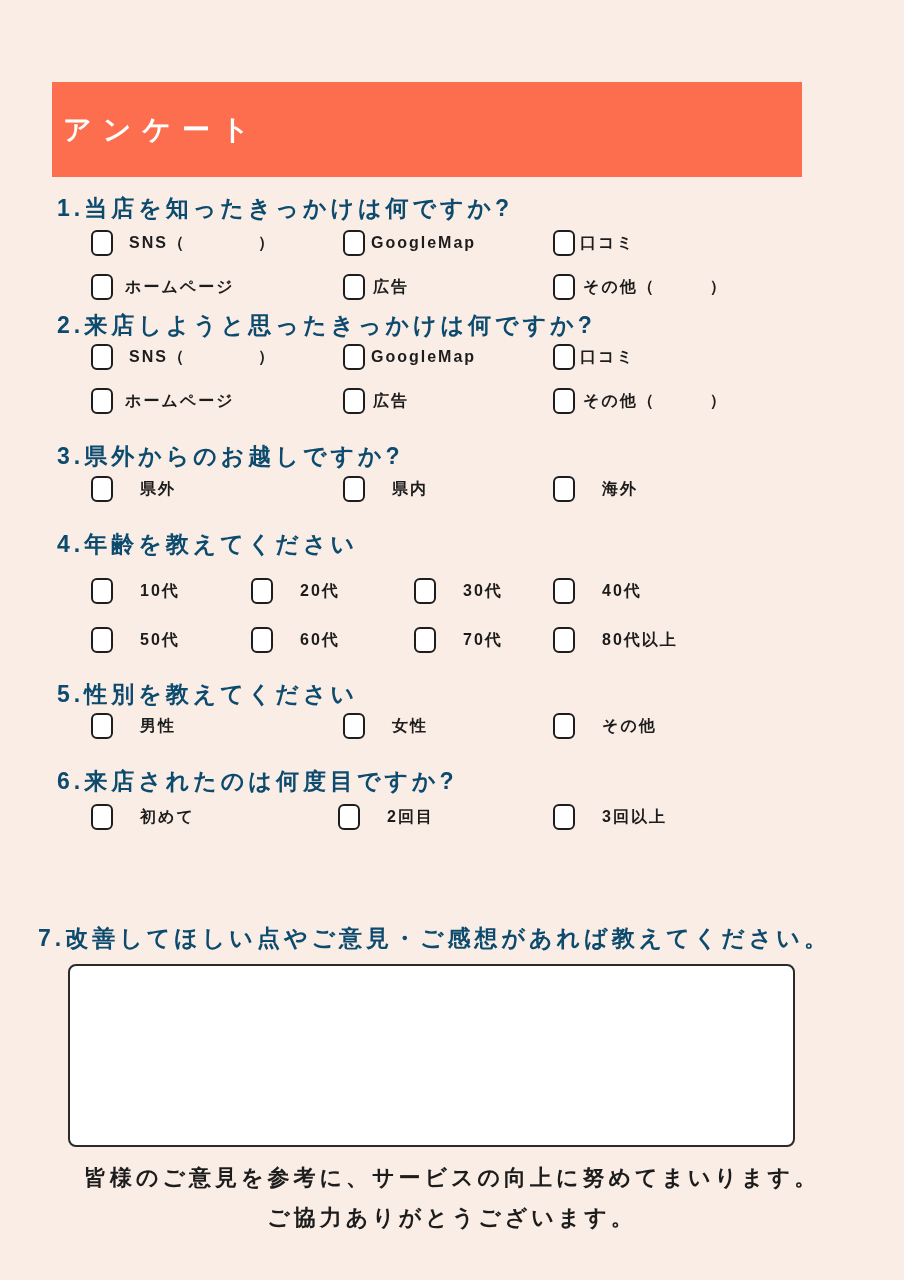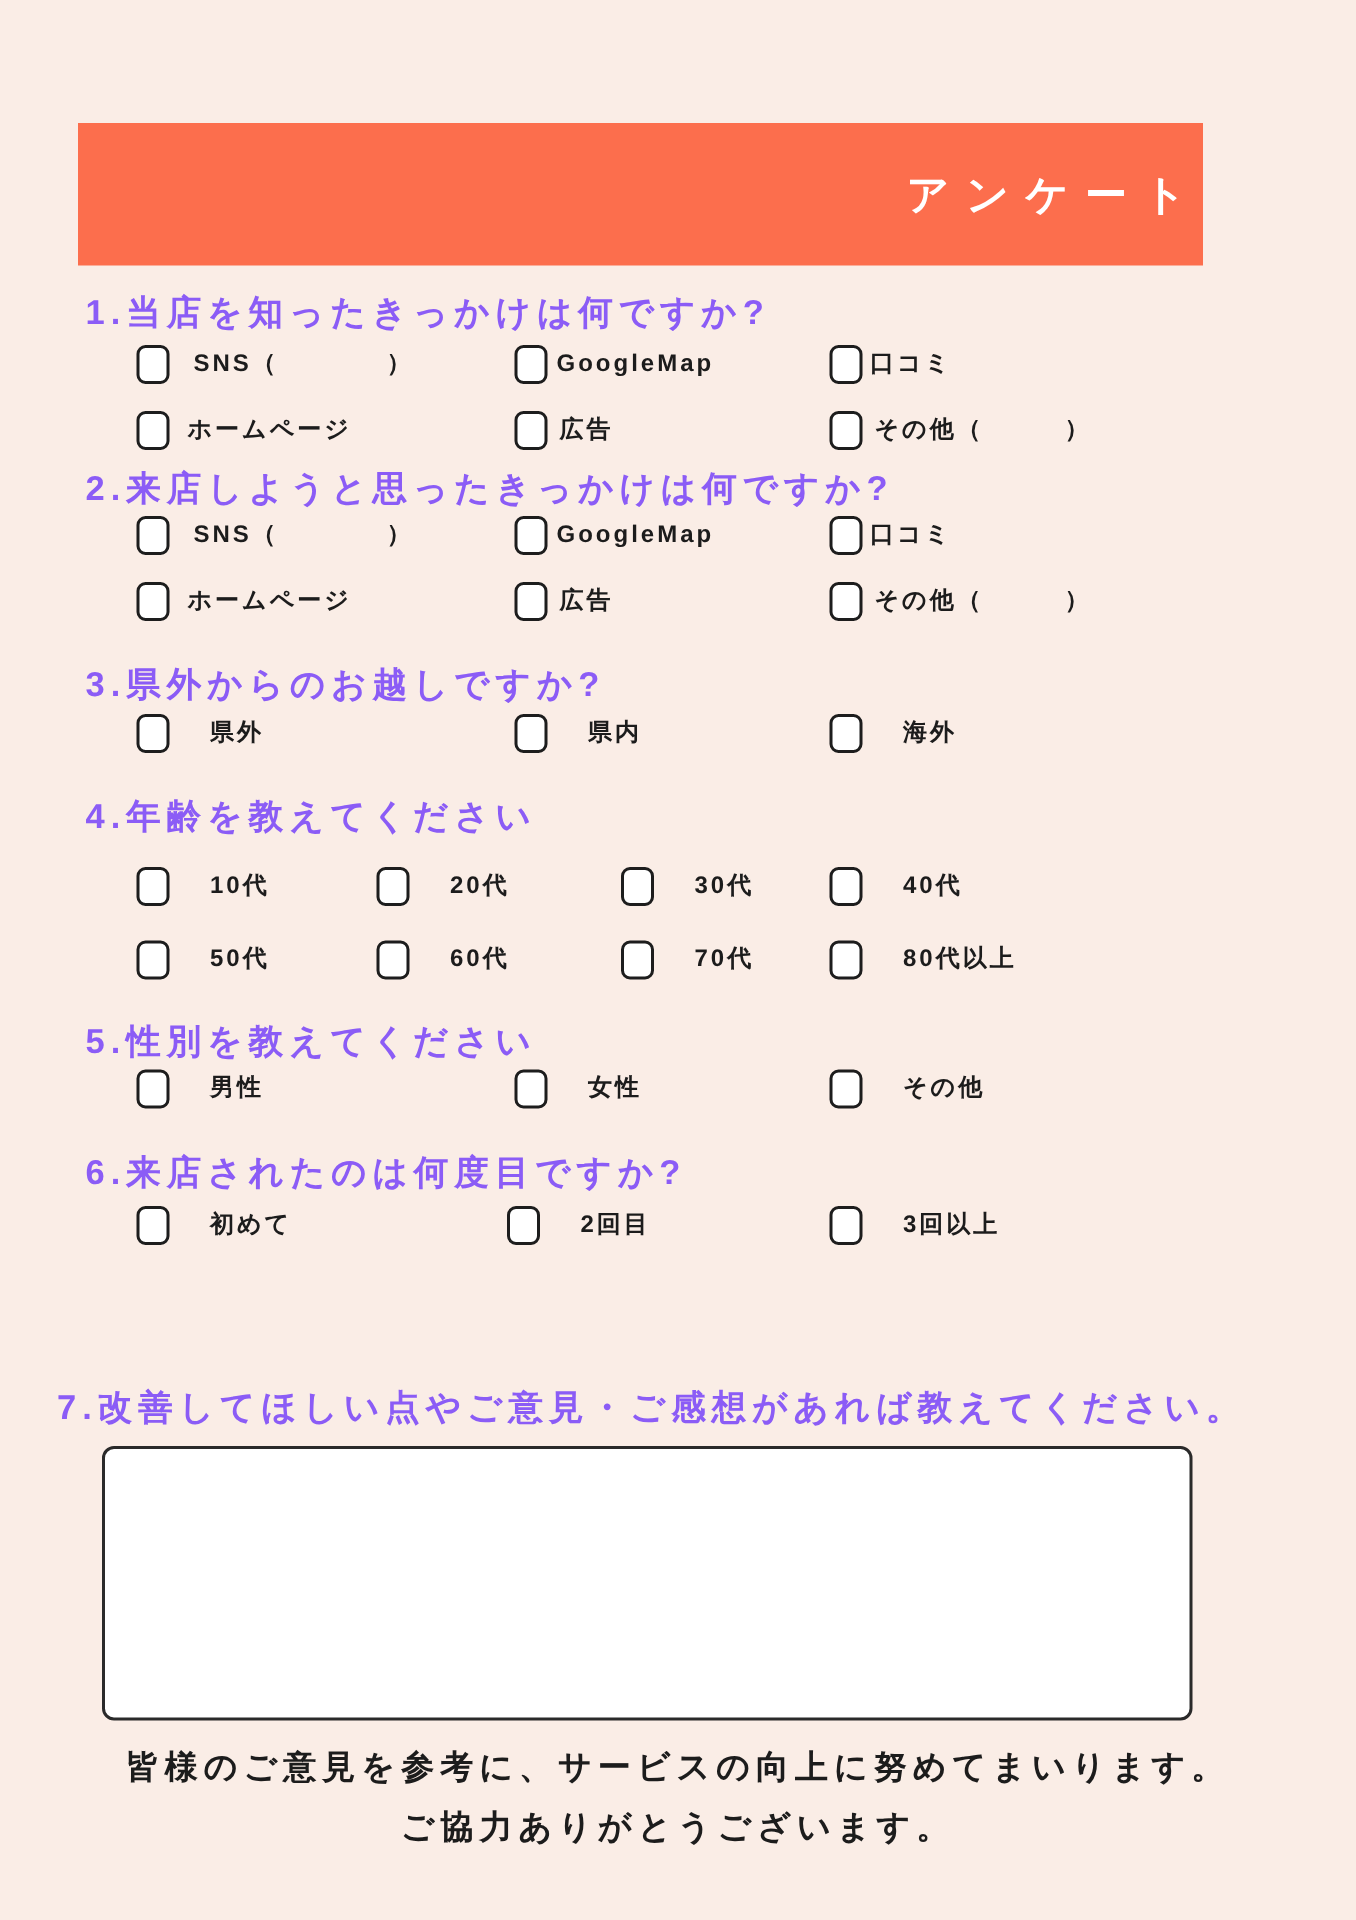--- a/index.html
+++ b/index.html
@@ -17,41 +17,41 @@
   }
   .banner {
     position: absolute;
     left: 52px;
     top: 82px;
     width: 750px;
     height: 95px;
     background: #FC6E4D;
     display: flex;
     align-items: center;
-    justify-content: flex-end;
+    justify-content: flex-start;
   }
   .banner-title {
     color: #FFFFFF;
     font-size: 28px;
     font-weight: 700;
     letter-spacing: 11px;
     text-indent: 11px;
     white-space: nowrap;
   }
   .question {
     position: absolute;
     left: 0;
     width: 904px;
   }
   .q-heading {
     position: absolute;
     left: 57px;
     top: 0;
     margin: 0;
-    color: #8b5cf6;
+    color: #0c4a6e;
     font-size: 23px;
     font-weight: 700;
     letter-spacing: 4px;
     white-space: nowrap;
   }
   .q-heading.wide {
     left: 38px;
   }
   .row {
     position: absolute;

